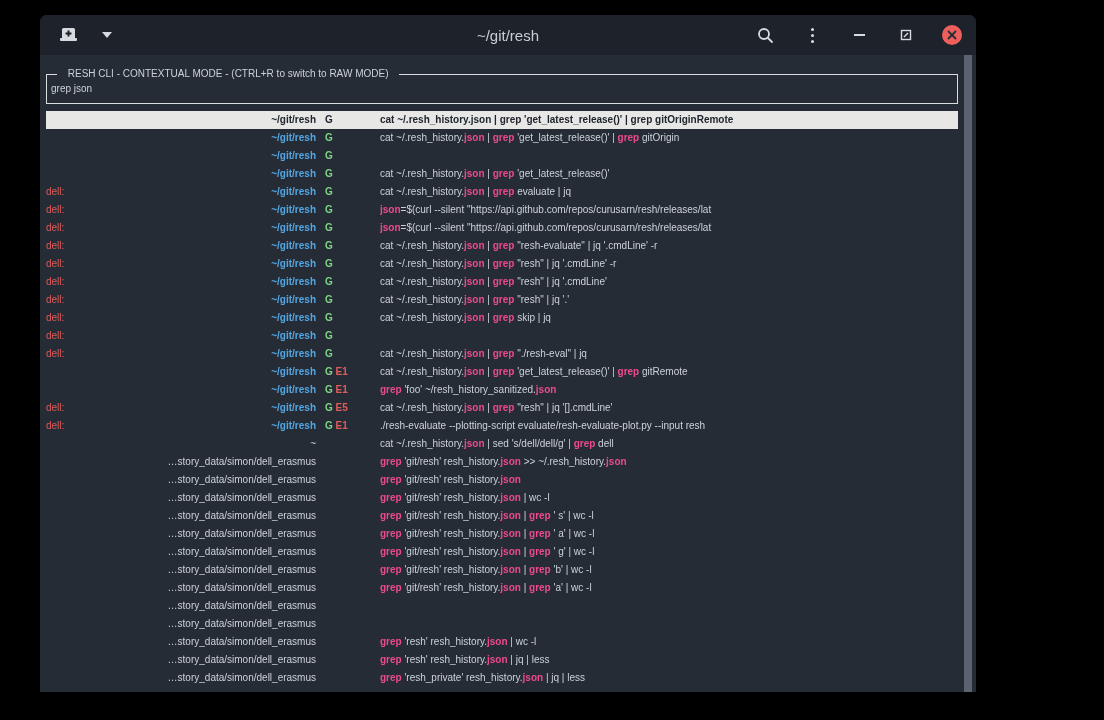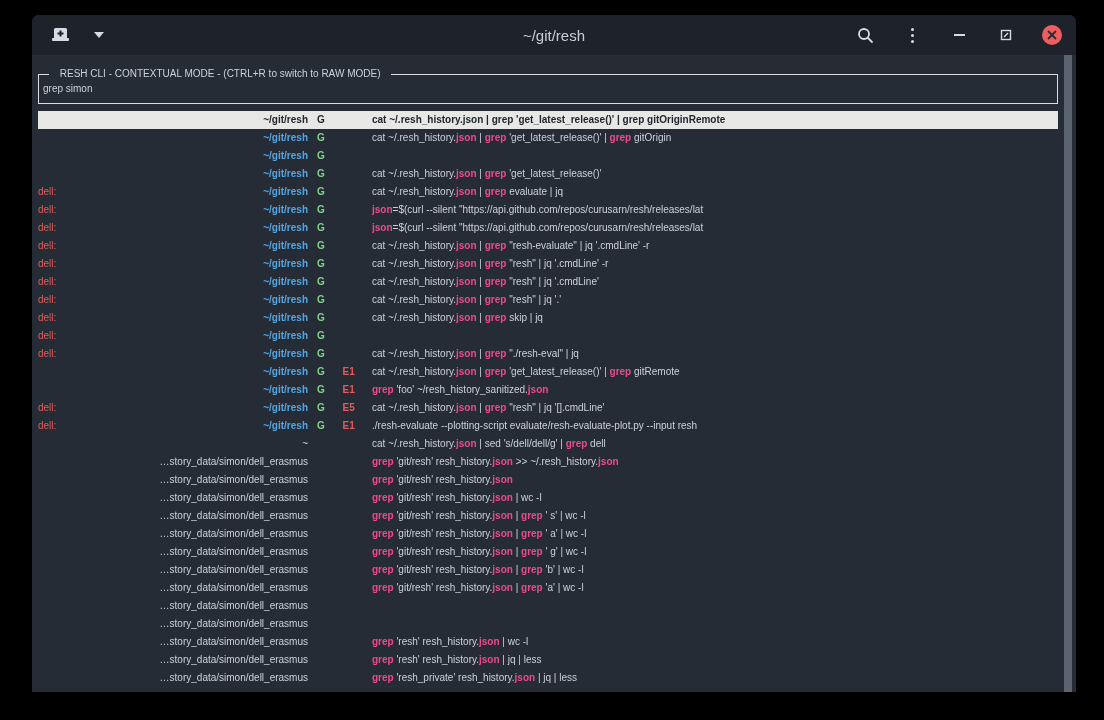--- a/index.html
+++ b/index.html
@@ -3,21 +3,21 @@
 <meta charset="utf-8">
 <style>
   :root{
     --bg:#262c36; --titlebar-bg:#1d222b; --fg:#ccd2da;
     --accent-blue:#53a6e1; --accent-green:#7fd787; --accent-red:#e05c5c;
     --accent-pink:#ed4a8d; --selection-bg:#e7e7e5; --selection-fg:#21262e;
     --border:#dadde0; --scrollbar:#5b6370; --close:#ee5e5c; --icon:#d7dade;
   }
   html,body{margin:0;padding:0;}
   body{width:1104px;height:720px;background:#000;position:relative;overflow:hidden;}
-  .window{position:absolute;left:32px;top:15px;width:1044px;height:677px;
+  .window{position:absolute;left:40px;top:15px;width:936px;height:677px;
     background:var(--bg);border-radius:7px 7px 0 0;overflow:hidden;}
   
   .titlebar{position:absolute;left:0;top:0;right:0;height:40px;background:var(--titlebar-bg);
     display:flex;align-items:center;font-family:"Liberation Sans",sans-serif;}
   .tb-left{position:absolute;left:18px;top:0;height:40px;display:flex;align-items:center;gap:16px;}
   .tb-title{position:absolute;left:0;right:0;top:0;height:40px;display:flex;align-items:center;
     justify-content:center;color:#c9ced5;font-size:15px;}
   .tb-right{position:absolute;right:14px;top:0;height:40px;display:flex;align-items:center;gap:25px;}
   .tb-btn{display:flex;align-items:center;justify-content:center;width:22px;height:22px;cursor:default;}
   .close-btn{width:20px;height:20px;border-radius:50%;background:var(--close);
@@ -37,21 +37,21 @@
     white-space:pre;color:var(--fg);}
   
   .list{position:absolute;left:6px;right:18px;top:56px;}
   .row{display:flex;height:18px;line-height:18px;white-space:pre;overflow:hidden;}
   .col-left{width:270px;flex:none;display:flex;justify-content:space-between;overflow:hidden;}
   .host{color:var(--accent-red);}
   .path{color:var(--fg);}
   .path.accent{color:var(--accent-blue);font-weight:bold;}
   .flags{width:55px;flex:none;padding-left:9px;font-weight:bold;overflow:hidden;}
   .flag-g{color:var(--accent-green);}
-  .flag-e{color:var(--accent-red);margin-left:15px;}
+  .flag-e{color:var(--accent-red);}
   .cmd{flex:1;overflow:hidden;}
   .cmd .hl{color:var(--accent-pink);font-weight:bold;}
   .row.selected{background:var(--selection-bg);font-weight:bold;}
   .row.selected .host,.row.selected .path,.row.selected .path.accent,
   .row.selected .flag-g,.row.selected .flag-e,.row.selected .cmd,
   .row.selected .cmd .hl{color:var(--selection-fg);}
 </style>
 </head>
 <body>
 
@@ -102,21 +102,21 @@
           <line x1="1.5" y1="1.5" x2="8.5" y2="8.5" stroke="#262c36" stroke-width="1.8" stroke-linecap="round"></line>
           <line x1="8.5" y1="1.5" x2="1.5" y2="8.5" stroke="#262c36" stroke-width="1.8" stroke-linecap="round"></line>
         </svg>
       </span>
     </div>
   </div>
 
   <div class="term">
     <div class="query-box">
       <span class="box-title"> RESH CLI - CONTEXTUAL MODE - (CTRL+R to switch to RAW MODE) </span>
-      <div class="query-line">grep simon</div>
+      <div class="query-line">grep json</div>
     </div>
     <div class="list">
         <div class="row selected"><div class="col-left"><span class="host"></span><span class="path accent">~/git/resh</span></div><span class="flags"><span class="flag-g">G</span></span><span class="cmd">cat ~/.resh_history.<span class="hl">json</span> | <span class="hl">grep</span> 'get_latest_release()' | <span class="hl">grep</span> gitOriginRemote</span></div>
         <div class="row"><div class="col-left"><span class="host"></span><span class="path accent">~/git/resh</span></div><span class="flags"><span class="flag-g">G</span></span><span class="cmd">cat ~/.resh_history.<span class="hl">json</span> | <span class="hl">grep</span> 'get_latest_release()' | <span class="hl">grep</span> gitOrigin</span></div>
         <div class="row"><div class="col-left"><span class="host"></span><span class="path accent">~/git/resh</span></div><span class="flags"><span class="flag-g">G</span></span></div>
         <div class="row"><div class="col-left"><span class="host"></span><span class="path accent">~/git/resh</span></div><span class="flags"><span class="flag-g">G</span></span><span class="cmd">cat ~/.resh_history.<span class="hl">json</span> | <span class="hl">grep</span> 'get_latest_release()'</span></div>
         <div class="row"><div class="col-left"><span class="host">dell:</span><span class="path accent">~/git/resh</span></div><span class="flags"><span class="flag-g">G</span></span><span class="cmd">cat ~/.resh_history.<span class="hl">json</span> | <span class="hl">grep</span> evaluate | jq</span></div>
         <div class="row"><div class="col-left"><span class="host">dell:</span><span class="path accent">~/git/resh</span></div><span class="flags"><span class="flag-g">G</span></span><span class="cmd"><span class="hl">json</span>=$(curl --silent "https://api.github.com/repos/curusarn/resh/releases/lat</span></div>
         <div class="row"><div class="col-left"><span class="host">dell:</span><span class="path accent">~/git/resh</span></div><span class="flags"><span class="flag-g">G</span></span><span class="cmd"><span class="hl">json</span>=$(curl --silent "https://api.github.com/repos/curusarn/resh/releases/lat</span></div>
         <div class="row"><div class="col-left"><span class="host">dell:</span><span class="path accent">~/git/resh</span></div><span class="flags"><span class="flag-g">G</span></span><span class="cmd">cat ~/.resh_history.<span class="hl">json</span> | <span class="hl">grep</span> "resh-evaluate" | jq '.cmdLine' -r</span></div>

